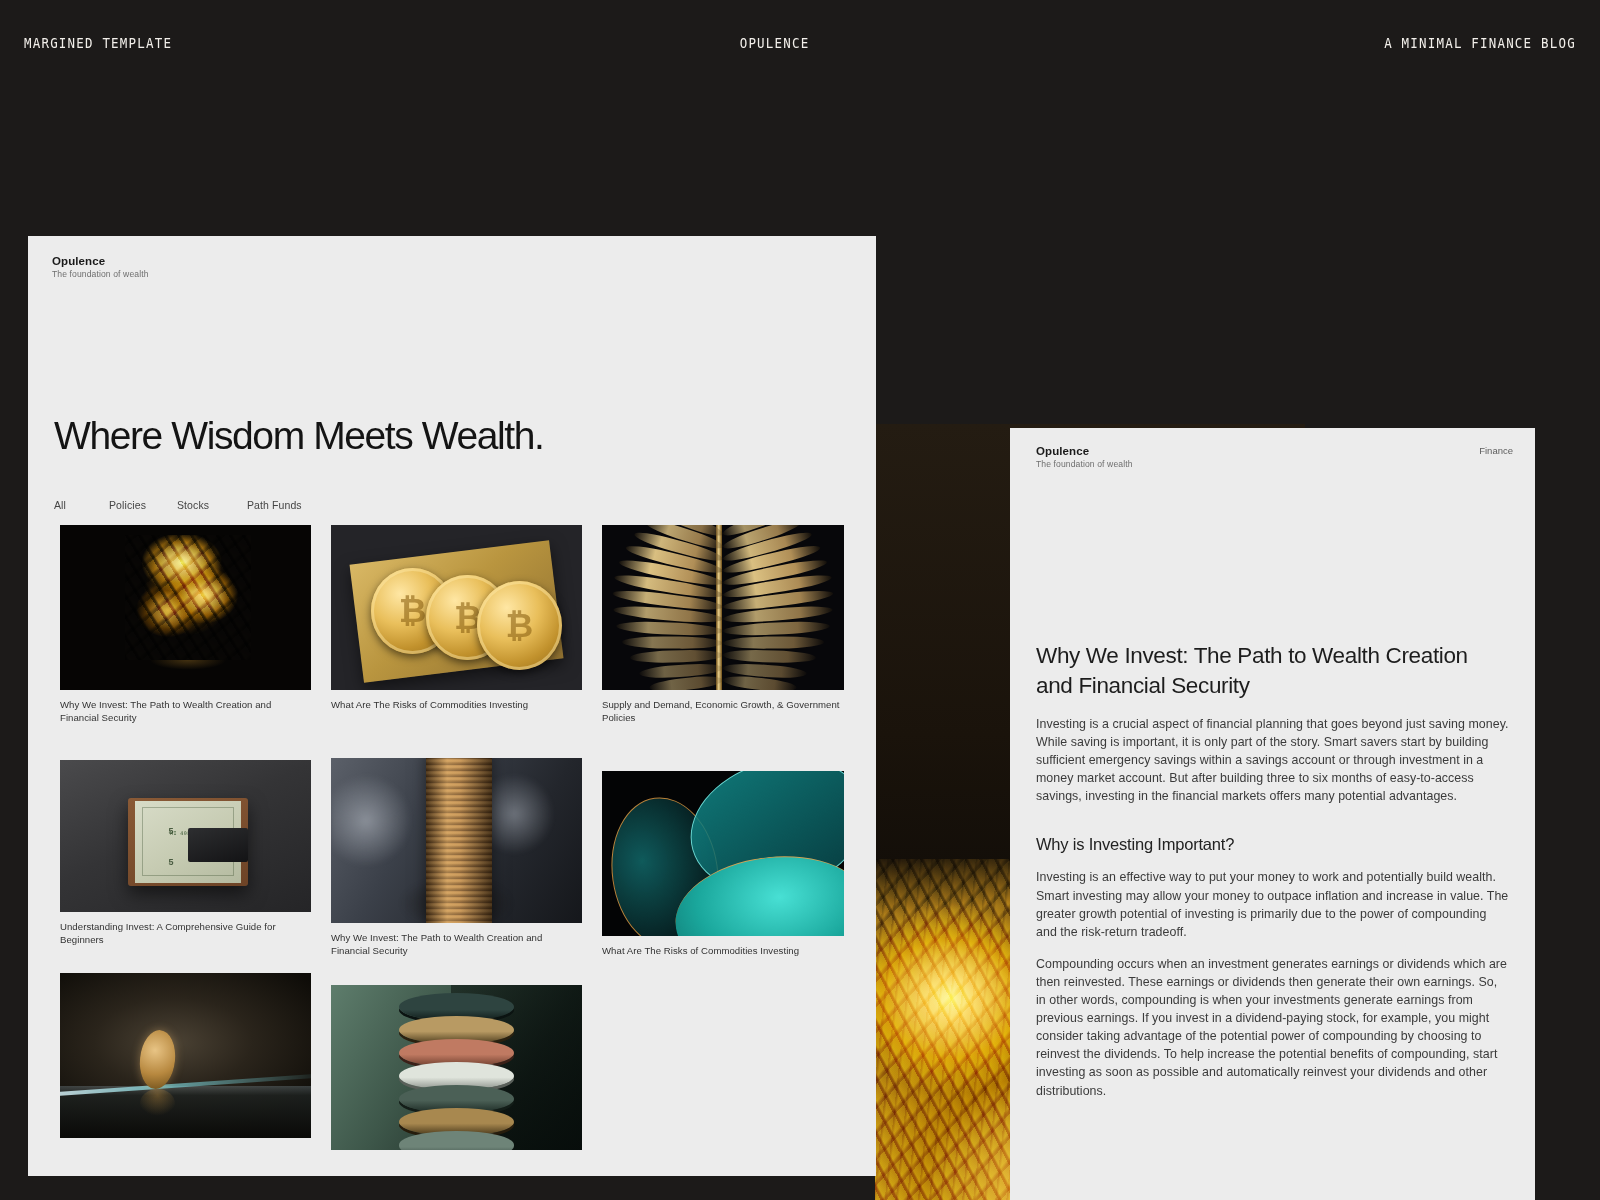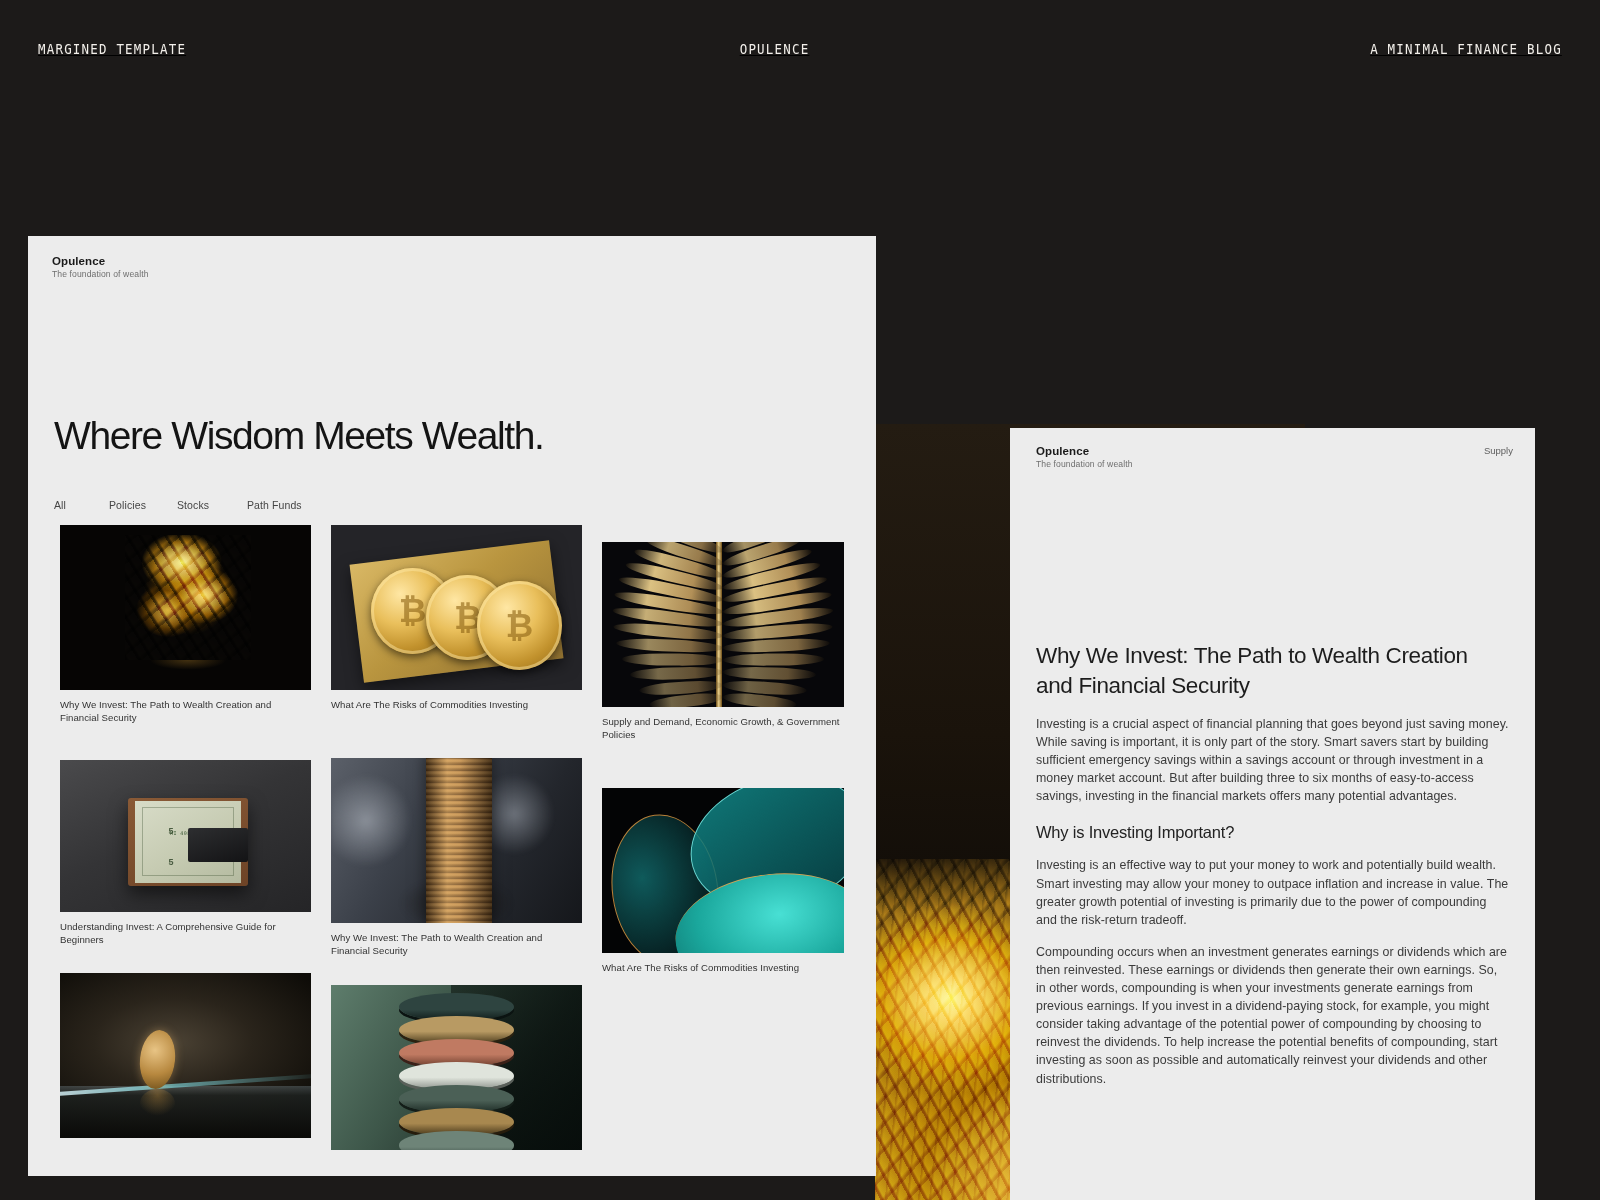--- a/index.html
+++ b/index.html
@@ -9,29 +9,28 @@
     height: 1200px;
     background: #1c1a19;
     font-family: "Liberation Sans", sans-serif;
     overflow: hidden;
     position: relative;
   }
 
   
   .topbar {
     position: absolute;
-    top: 12px; left: 0;
+    top: 6px; left: 0;
     width: 1600px;
     height: 74px;
     display: flex;
     align-items: center;
     justify-content: space-between;
-    padding: 0 38px;
+    padding: 0 24px;
     z-index: 40;
-    text-decoration: underline;
   }
   .topbar span {
     font-family: "DejaVu Sans Mono", monospace;
     font-size: 14.5px;
     letter-spacing: 1.4px;
     color: #f2efea;
     text-transform: uppercase;
     transform: scaleX(0.86);
     white-space: nowrap;
   }
@@ -167,21 +166,21 @@
     margin-top: 9px;
     font-size: 9.6px;
     line-height: 1.34;
     color: #333;
     letter-spacing: .05px;
   }
 
   
   .col-a .card1 { margin-top: 0; }
   .col-b .card1 { margin-top: 0; }
-  .col-c .card1 { margin-top: 17px; }
+  .col-c .card1 { margin-top: 0; }
   .col-a .card2 { margin-top: 35px; }
   .col-b .card2 { margin-top: 46px; }
   .col-c .card2 { margin-top: 46px; }
   .col-a .card3 { margin-top: 27px; }
   .col-b .card3 { margin-top: 27px; }
 
   
   #article {
     left: 1010px;
     top: 428px;
@@ -200,21 +199,21 @@
     line-height: 1.33;
     font-weight: 400;
     letter-spacing: -.35px;
     color: #1d1d1d;
   }
   .art-h2 {
     font-size: 16.5px;
     font-weight: 400;
     letter-spacing: -.2px;
     color: #232323;
-    margin-top: 18px;
+    margin-top: 30px;
   }
   .art-p {
     font-size: 12.4px;
     line-height: 1.46;
     color: #3b3b3b;
     margin-top: 14px;
     letter-spacing: .05px;
   }
 
   
@@ -579,21 +578,21 @@
   </div>
 </div>
 
 <div class="panel" id="article">
 
   <div class="panel-header">
     <div>
       <div class="brand-name">Opulence</div>
       <div class="brand-tag">The foundation of wealth</div>
     </div>
-    <div class="brand-cat">Supply</div>
+    <div class="brand-cat">Finance</div>
   </div>
 
   <div class="art-body">
     <h2 class="art-title">Why We Invest: The Path to Wealth Creation and Financial Security</h2>
     <p class="art-p">Investing is a crucial aspect of financial planning that goes beyond just saving money. While saving is important, it is only part of the story. Smart savers start by building sufficient emergency savings within a savings account or through investment in a money market account. But after building three to six months of easy-to-access savings, investing in the financial markets offers many potential advantages.</p>
     <h3 class="art-h2">Why is Investing Important?</h3>
     <p class="art-p">Investing is an effective way to put your money to work and potentially build wealth. Smart investing may allow your money to outpace inflation and increase in value. The greater growth potential of investing is primarily due to the power of compounding and the risk-return tradeoff.</p>
     <p class="art-p">Compounding occurs when an investment generates earnings or dividends which are then reinvested. These earnings or dividends then generate their own earnings. So, in other words, compounding is when your investments generate earnings from previous earnings. If you invest in a dividend-paying stock, for example, you might consider taking advantage of the potential power of compounding by choosing to reinvest the dividends. To help increase the potential benefits of compounding, start investing as soon as possible and automatically reinvest your dividends and other distributions.</p>
   </div>
 

